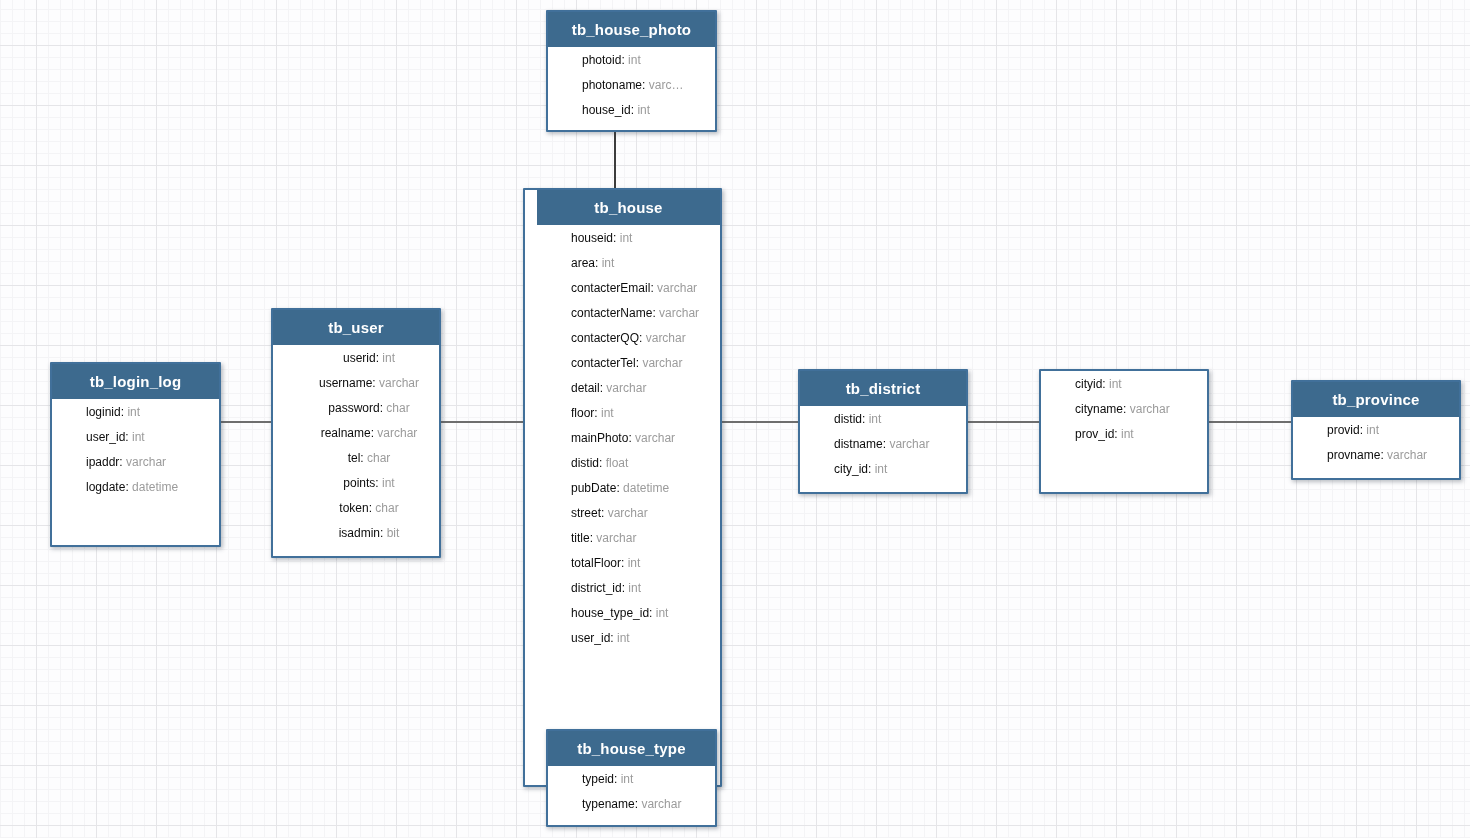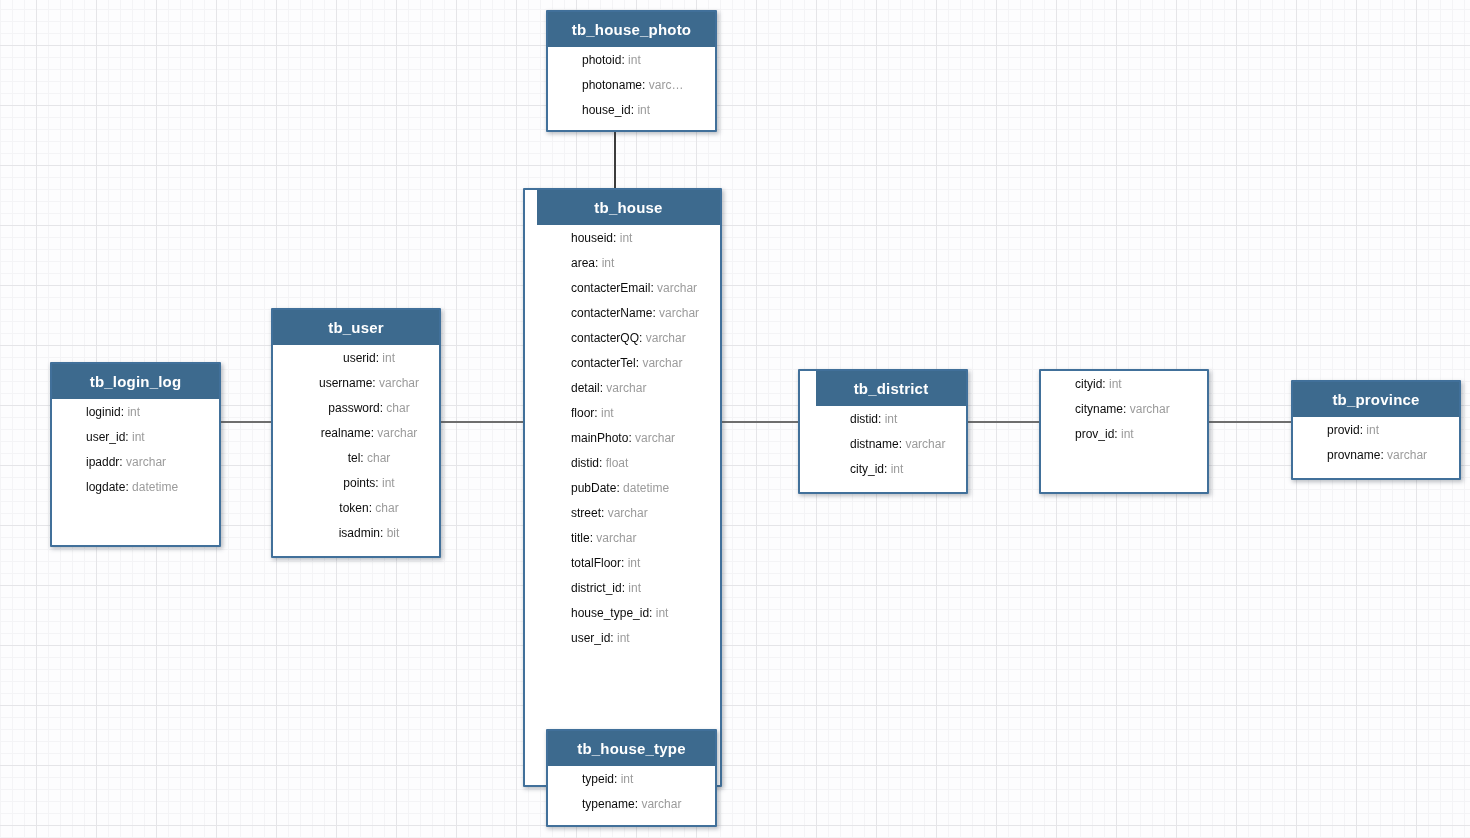--- a/index.html
+++ b/index.html
@@ -118,21 +118,21 @@
   </div>
     <div class="table-node" style="left: 18px; top: 362px; width: 171px; height: 185px; margin-left: 32px;">
     <div class="table-header">tb_login_log</div>
     <div class="table-body">
         <div class="field-row"><span class="fname">loginid</span><span class="fsep">: </span><span class="ftype">int</span></div>
         <div class="field-row"><span class="fname">user_id</span><span class="fsep">: </span><span class="ftype">int</span></div>
         <div class="field-row"><span class="fname">ipaddr</span><span class="fsep">: </span><span class="ftype">varchar</span></div>
         <div class="field-row"><span class="fname">logdate</span><span class="fsep">: </span><span class="ftype">datetime</span></div>
       </div>
   </div>
-    <div class="table-node" style="left: 798px; top: 369px; width: 170px; height: 125px; padding-left: 16px;">
+    <div class="table-node" style="left: 798px; top: 369px; width: 170px; height: 125px;">
     <div class="table-header">tb_district</div>
     <div class="table-body">
         <div class="field-row"><span class="fname">distid</span><span class="fsep">: </span><span class="ftype">int</span></div>
         <div class="field-row"><span class="fname">distname</span><span class="fsep">: </span><span class="ftype">varchar</span></div>
         <div class="field-row"><span class="fname">city_id</span><span class="fsep">: </span><span class="ftype">int</span></div>
       </div>
   </div>
     <div class="table-node" style="left: 1039px; top: 369px; width: 170px; height: 125px;">
     <div class="table-body">
         <div class="field-row"><span class="fname">cityid</span><span class="fsep">: </span><span class="ftype">int</span></div>

